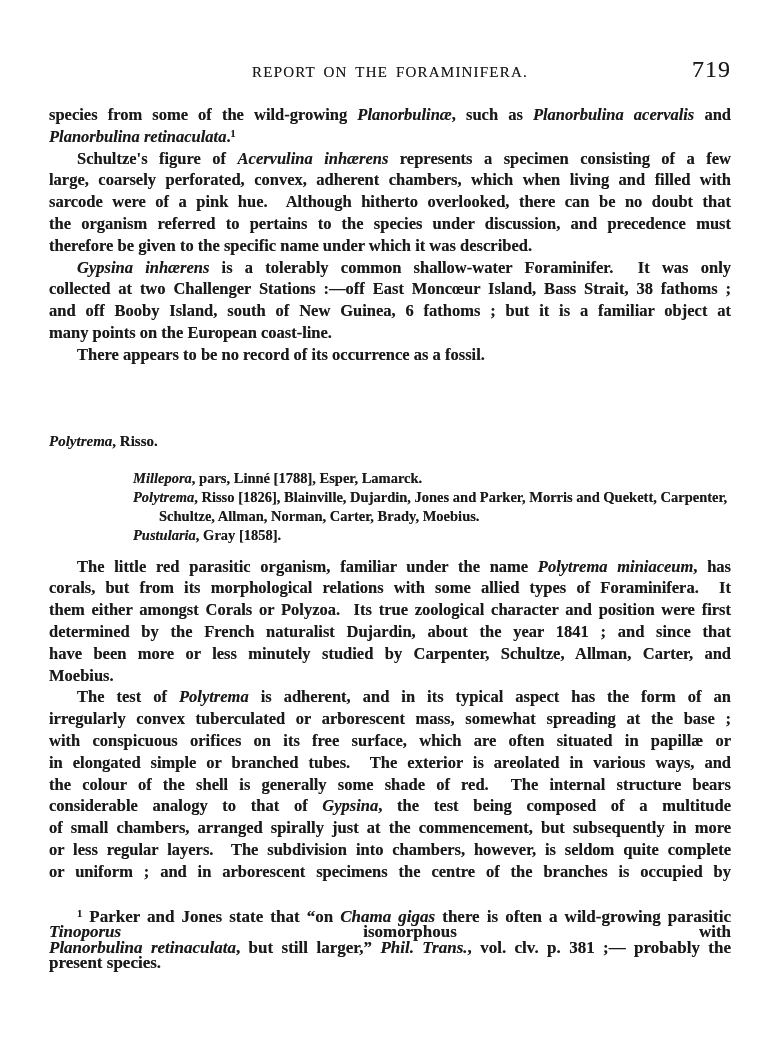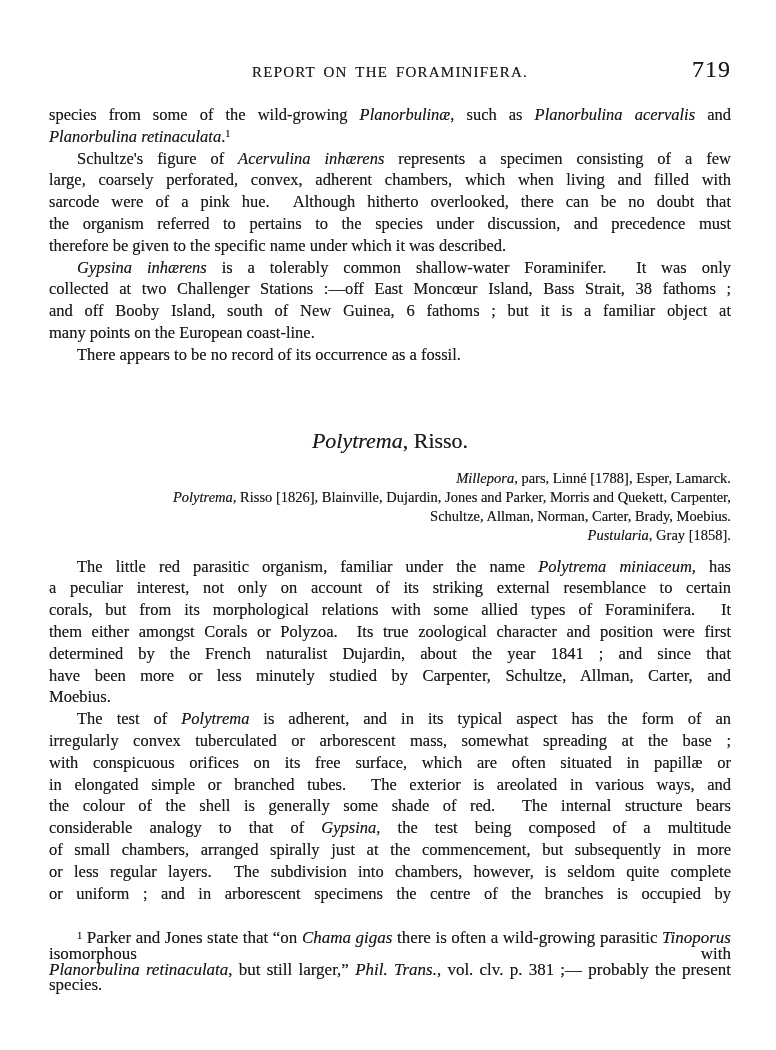--- a/index.html
+++ b/index.html
@@ -25,29 +25,29 @@
   .rh-page  { grid-column:3; justify-self:end; font-size:24px; letter-spacing:1px; }
 
   .page-body { font-size:16.5px; line-height:21.8px; }
 
   .line { text-align:justify; white-space:pre-wrap; }
   .line.jl { text-align-last:justify; }
   .line.in { text-indent:28px; }
   .it { font-style:italic; }
   sup { font-size:62%; vertical-align:baseline; position:relative; top:-0.45em; line-height:0; }
 
-  .block { margin:0; }
+  .block { margin:0;font-weight:bold; }
   .block.heading {
-    text-align:center;
-    font-size:22px;
+    text-align:left;
+    font-size:15px;
     line-height:24px;
     margin:63px 0 16px 0;
   }
   .block.synonymy { font-size:14.5px; line-height:19px; }
-  .line.syn { text-align:right; text-align-last:auto; }
+  .line.syn { text-align:left; text-align-last:auto; }
   .syn-first { padding-left:84px; }
   .syn-cont  { padding-left:110px; }
   .block.synonymy + .block.paragraph { margin-top:11px; }
   .block.footnote { margin-top:26px; font-size:17px; line-height:15.6px; }
 </style>
 </head>
 <body>
 
 <div class="page">
   <div class="running-head">
@@ -77,21 +77,20 @@
       </div>
       <div class="block heading"><span class="it">Polytrema</span><span>, Risso.</span></div>
       <div class="block synonymy">
         <div class="line syn syn-first"><span class="it">Millepora</span><span>, pars, Linné [1788], Esper, Lamarck.</span></div>
         <div class="line syn syn-first"><span class="it">Polytrema</span><span>, Risso [1826], Blainville, Dujardin, Jones and Parker, Morris and Quekett, Carpenter,</span></div>
         <div class="line syn syn-cont"><span>Schultze, Allman, Norman, Carter, Brady, Moebius.</span></div>
         <div class="line syn syn-first"><span class="it">Pustularia</span><span>, Gray [1858].</span></div>
       </div>
       <div class="block paragraph">
         <div class="line in jl"><span>The little red parasitic organism, familiar under the name </span><span class="it">Polytrema miniaceum</span><span>, has</span></div>
-        <div class="line jl"><span>a peculiar interest, not only on account of its striking external resemblance to certain</span></div>
         <div class="line jl"><span>corals, but from its morphological relations with some allied types of Foraminifera.  It</span></div>
         <div class="line jl"><span>them either amongst Corals or Polyzoa.  Its true zoological character and position were first</span></div>
         <div class="line jl"><span>determined by the French naturalist Dujardin, about the year 1841 ; and since that</span></div>
         <div class="line jl"><span>have been more or less minutely studied by Carpenter, Schultze, Allman, Carter, and</span></div>
         <div class="line"><span>Moebius.</span></div>
       </div>
       <div class="block paragraph">
         <div class="line in jl"><span>The test of </span><span class="it">Polytrema</span><span> is adherent, and in its typical aspect has the form of an</span></div>
         <div class="line jl"><span>irregularly convex tuberculated or arborescent mass, somewhat spreading at the base ;</span></div>
         <div class="line jl"><span>with conspicuous orifices on its free surface, which are often situated in papillæ or</span></div>

